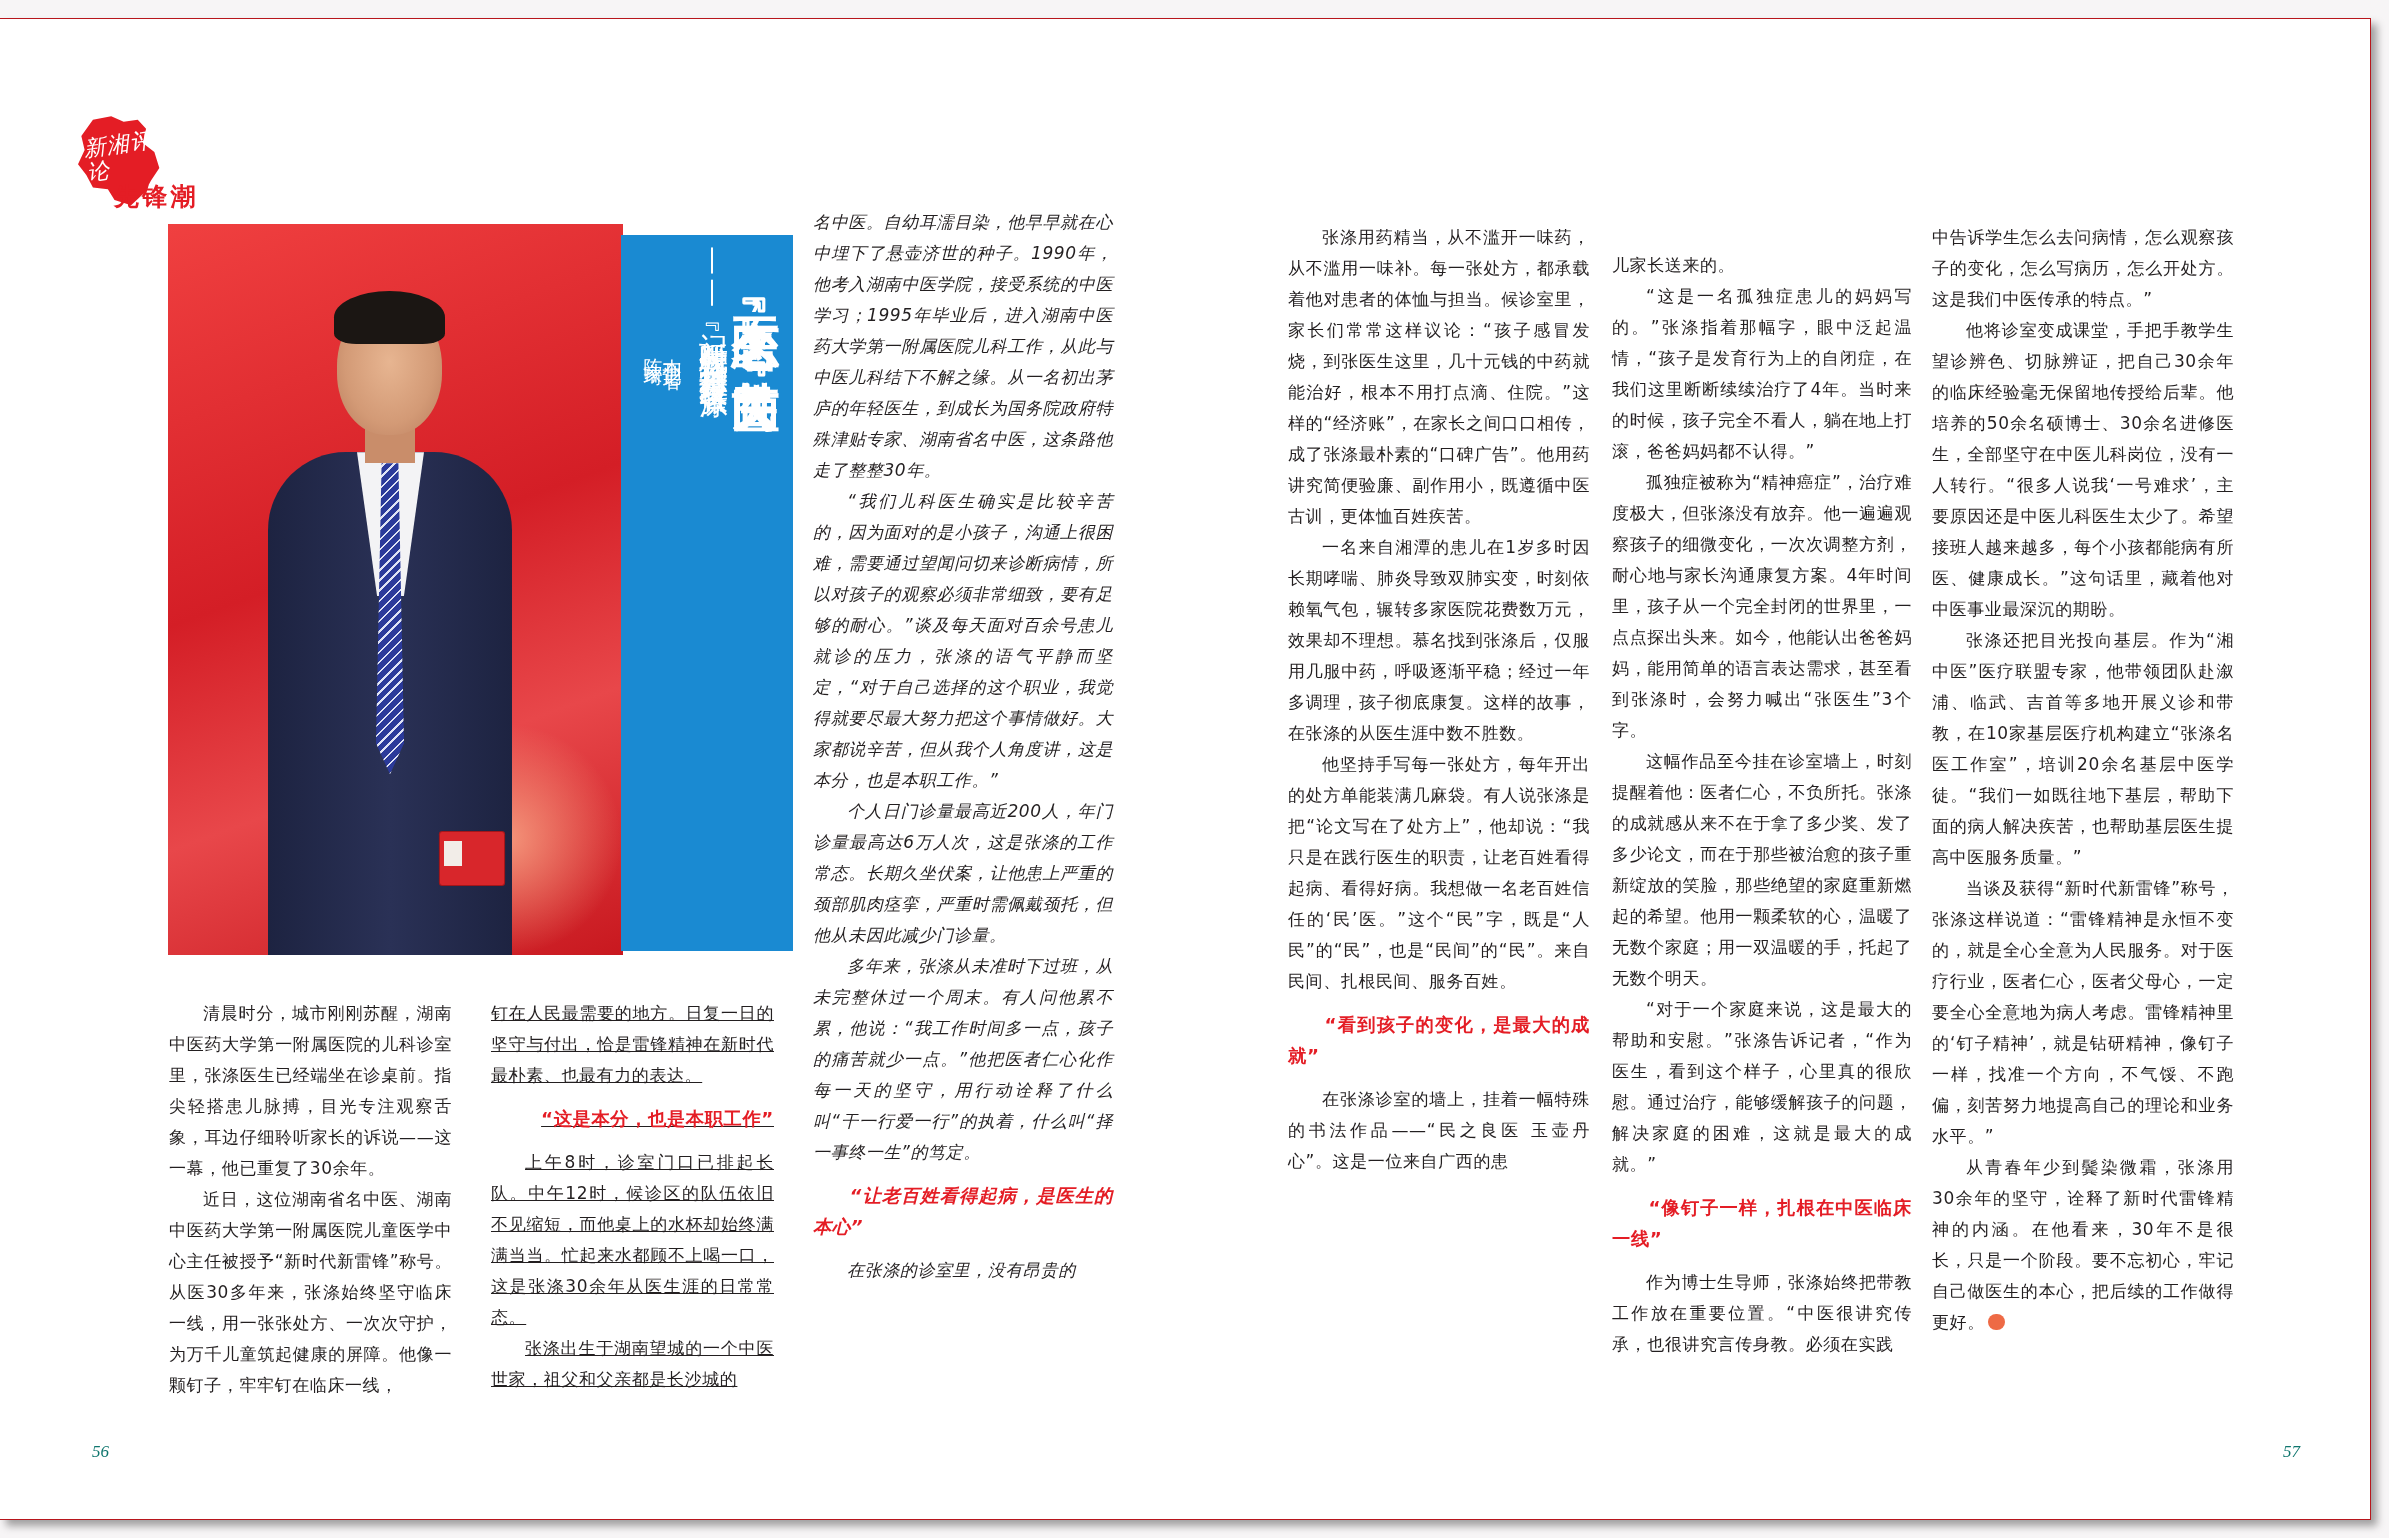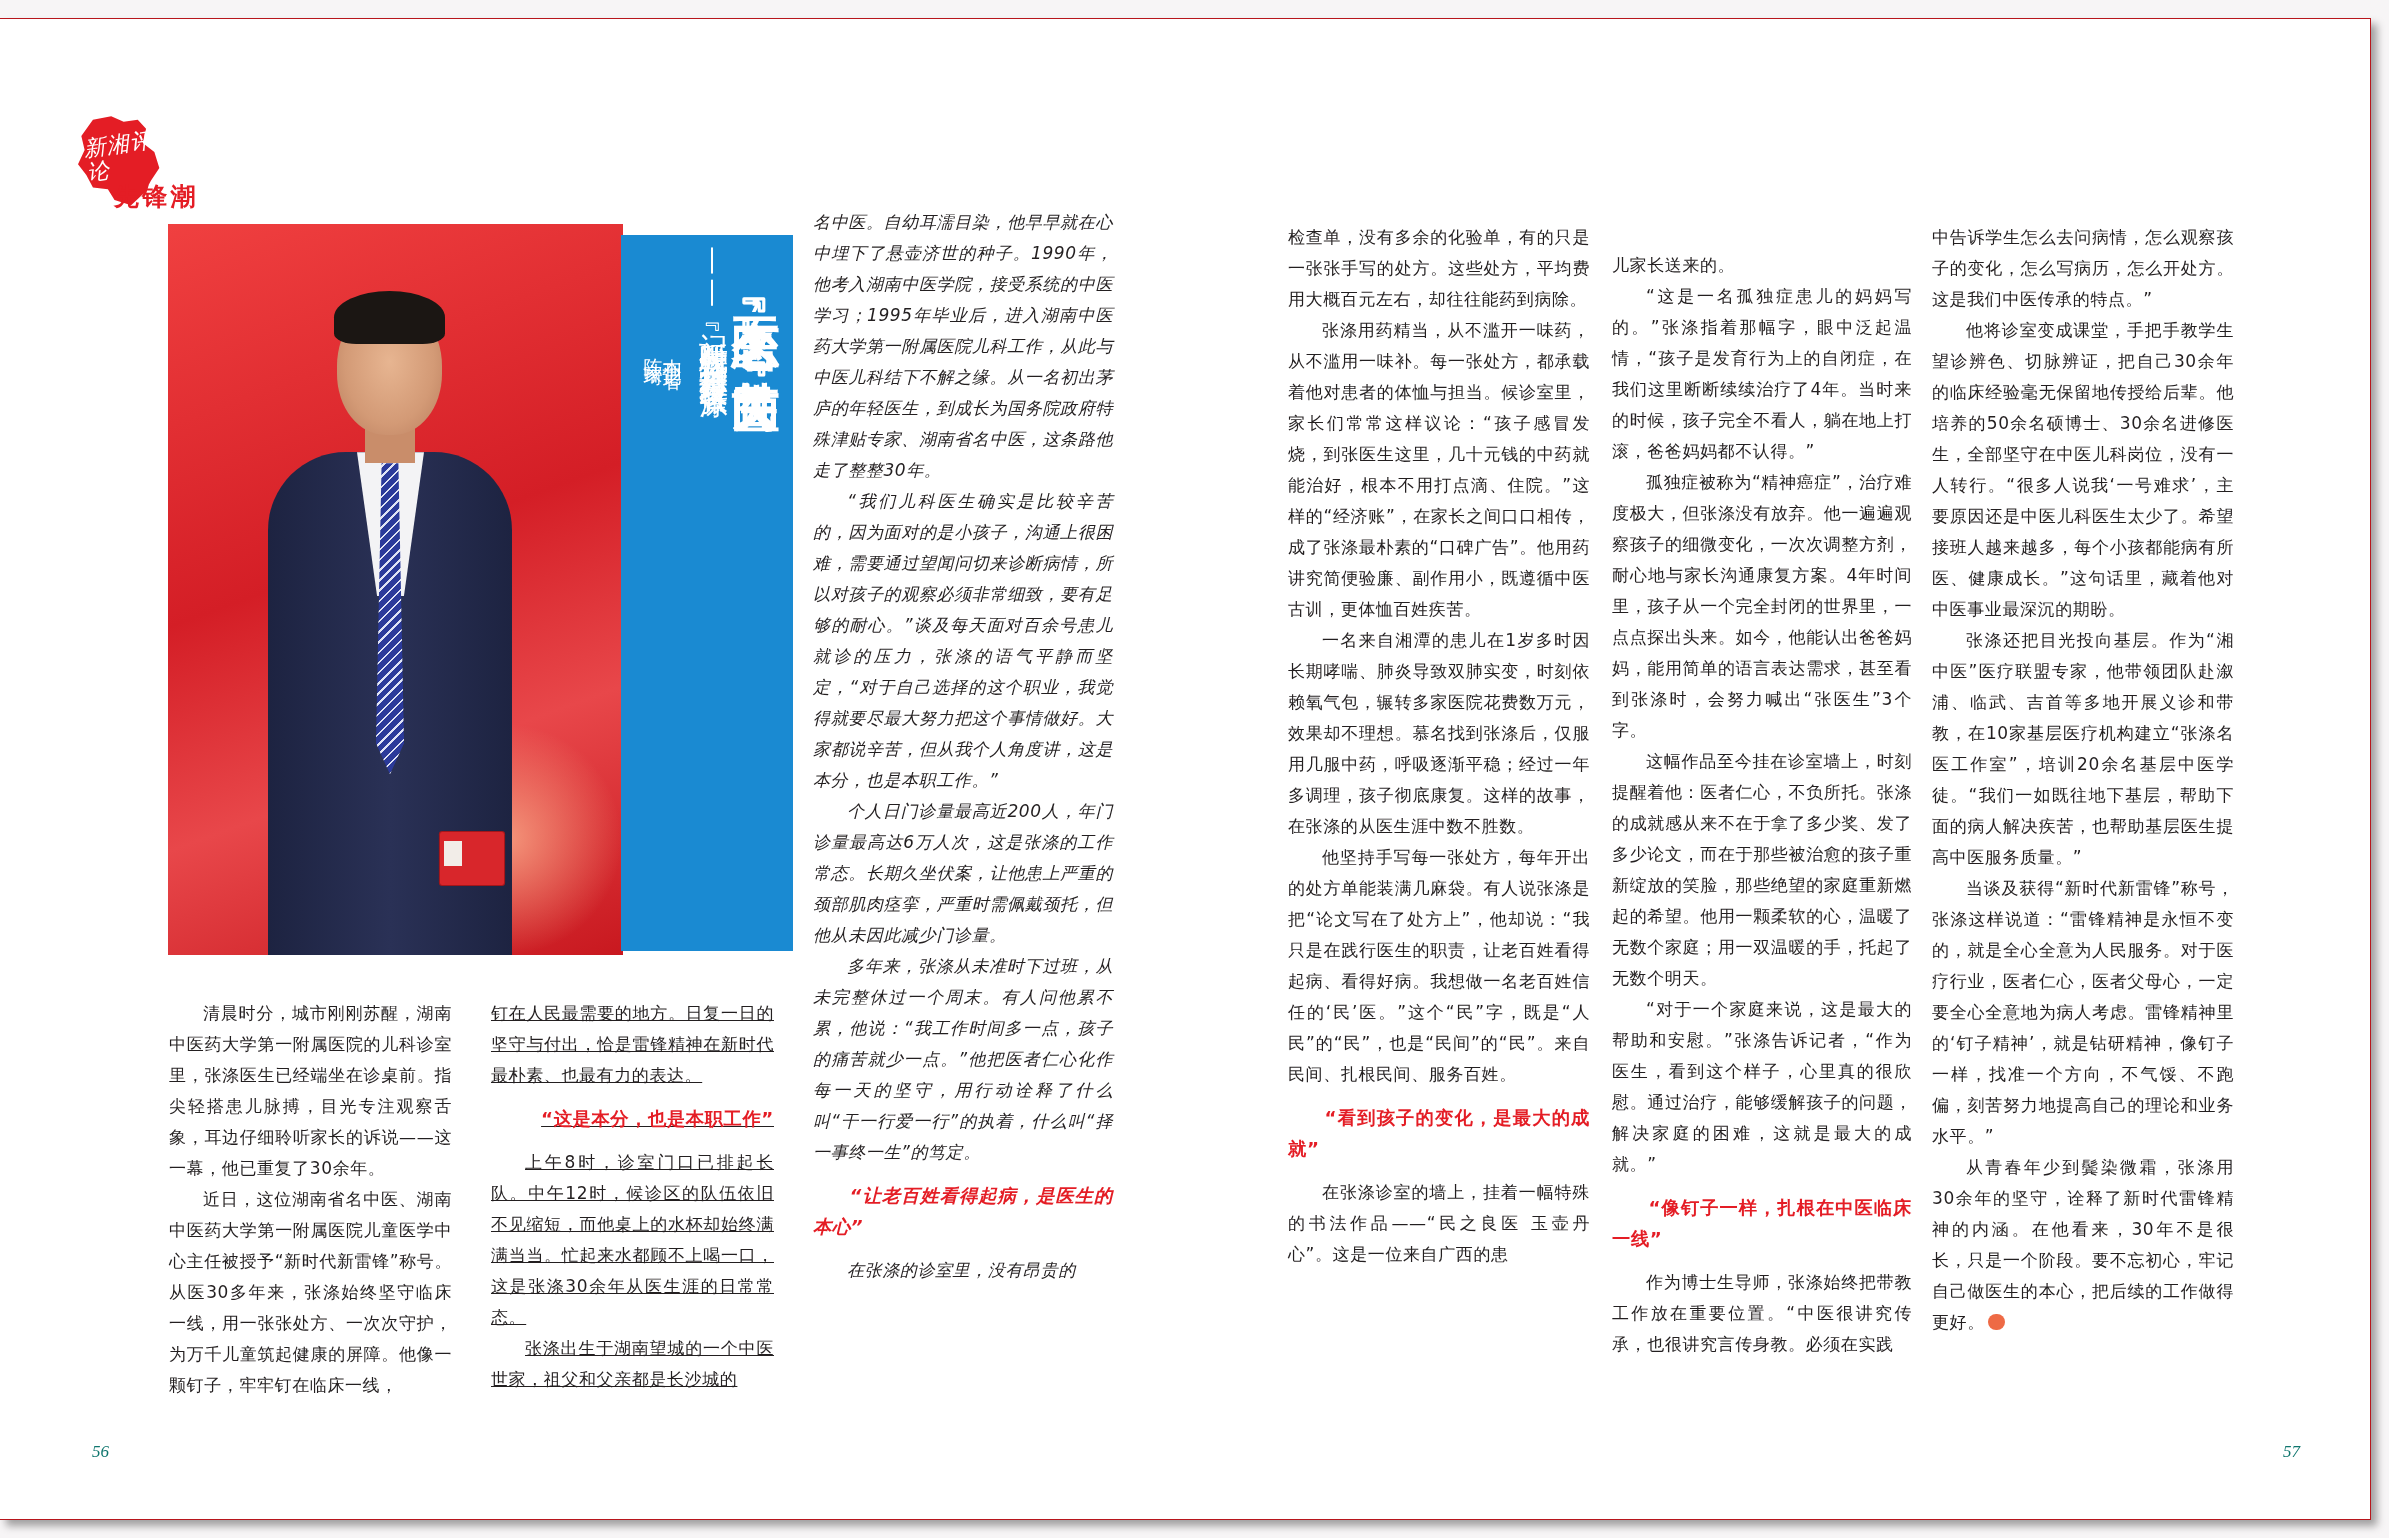--- a/index.html
+++ b/index.html
@@ -159,21 +159,20 @@
     <p>“我们儿科医生确实是比较辛苦的，因为面对的是小孩子，沟通上很困难，需要通过望闻问切来诊断病情，所以对孩子的观察必须非常细致，要有足够的耐心。”谈及每天面对百余号患儿就诊的压力，张涤的语气平静而坚定，“对于自己选择的这个职业，我觉得就要尽最大努力把这个事情做好。大家都说辛苦，但从我个人角度讲，这是本分，也是本职工作。”</p>
     <p>个人日门诊量最高近200人，年门诊量最高达6万人次，这是张涤的工作常态。长期久坐伏案，让他患上严重的颈部肌肉痉挛，严重时需佩戴颈托，但他从未因此减少门诊量。</p>
     <p>多年来，张涤从未准时下过班，从未完整休过一个周末。有人问他累不累，他说：“我工作时间多一点，孩子的痛苦就少一点。”他把医者仁心化作每一天的坚守，用行动诠释了什么叫“干一行爱一行”的执着，什么叫“择一事终一生”的笃定。</p>
     <h3>“让老百姓看得起病，是医生的本心”</h3>
     <p>在张涤的诊室里，没有昂贵的</p>
   </div>
 
   <div class="page-num" style="left:92px; top:1423px;">56</div>
 
   <div class="col" style="left:1288px; top:203px; width:302px;">
-    <p class="cont">检查单，没有多余的化验单，有的只是一张张手写的处方。这些处方，平均费用大概百元左右，却往往能药到病除。</p>
     <p>张涤用药精当，从不滥开一味药，从不滥用一味补。每一张处方，都承载着他对患者的体恤与担当。候诊室里，家长们常常这样议论：“孩子感冒发烧，到张医生这里，几十元钱的中药就能治好，根本不用打点滴、住院。”这样的“经济账”，在家长之间口口相传，成了张涤最朴素的“口碑广告”。他用药讲究简便验廉、副作用小，既遵循中医古训，更体恤百姓疾苦。</p>
     <p>一名来自湘潭的患儿在1岁多时因长期哮喘、肺炎导致双肺实变，时刻依赖氧气包，辗转多家医院花费数万元，效果却不理想。慕名找到张涤后，仅服用几服中药，呼吸逐渐平稳；经过一年多调理，孩子彻底康复。这样的故事，在张涤的从医生涯中数不胜数。</p>
     <p>他坚持手写每一张处方，每年开出的处方单能装满几麻袋。有人说张涤是把“论文写在了处方上”，他却说：“我只是在践行医生的职责，让老百姓看得起病、看得好病。我想做一名老百姓信任的‘民’医。”这个“民”字，既是“人民”的“民”，也是“民间”的“民”。来自民间、扎根民间、服务百姓。</p>
     <h3>“看到孩子的变化，是最大的成就”</h3>
     <p>在张涤诊室的墙上，挂着一幅特殊的书法作品——“民之良医 玉壶丹心”。这是一位来自广西的患</p>
   </div>
 
   <div class="col" style="left:1612px; top:203px; width:300px;margin-top:28px;">
     <p class="cont">儿家长送来的。</p>
     <p>“这是一名孤独症患儿的妈妈写的。”张涤指着那幅字，眼中泛起温情，“孩子是发育行为上的自闭症，在我们这里断断续续治疗了4年。当时来的时候，孩子完全不看人，躺在地上打滚，爸爸妈妈都不认得。”</p>

